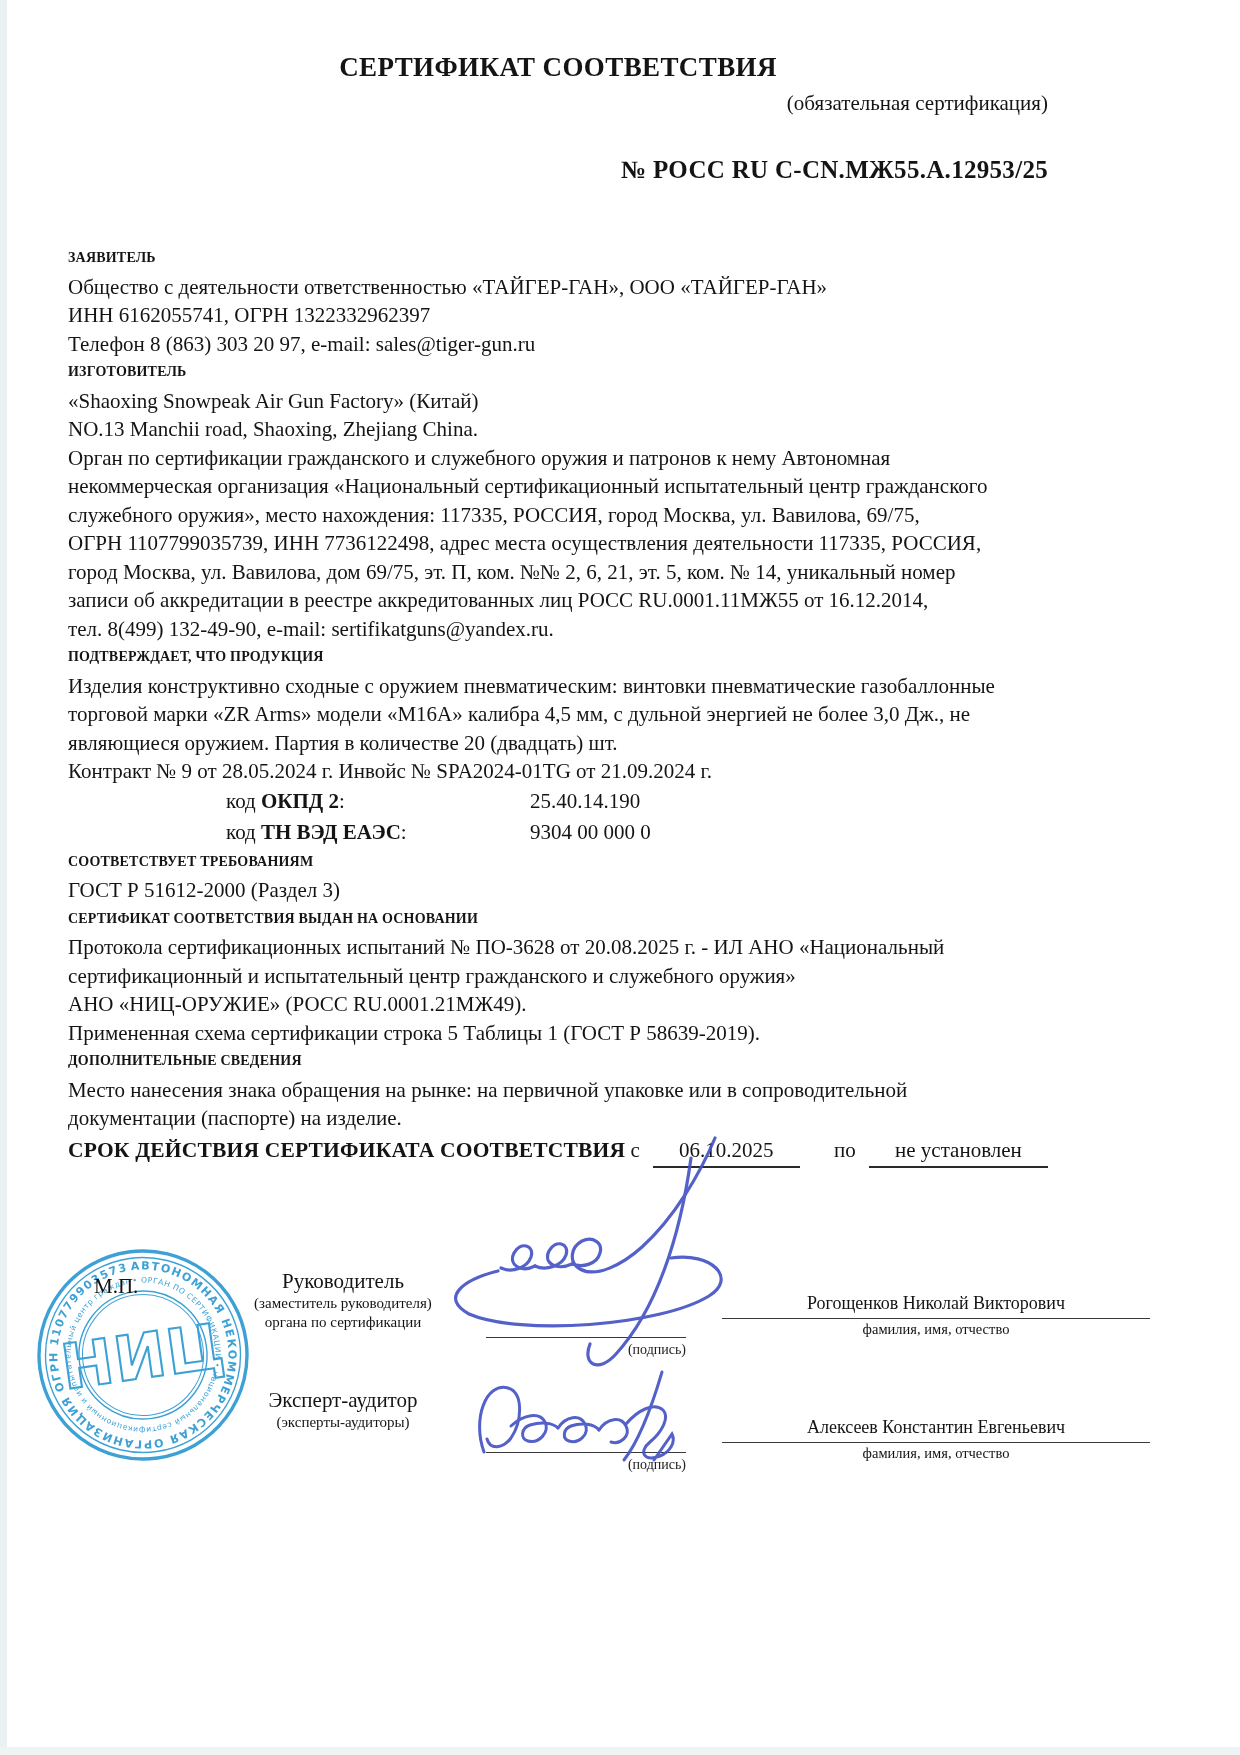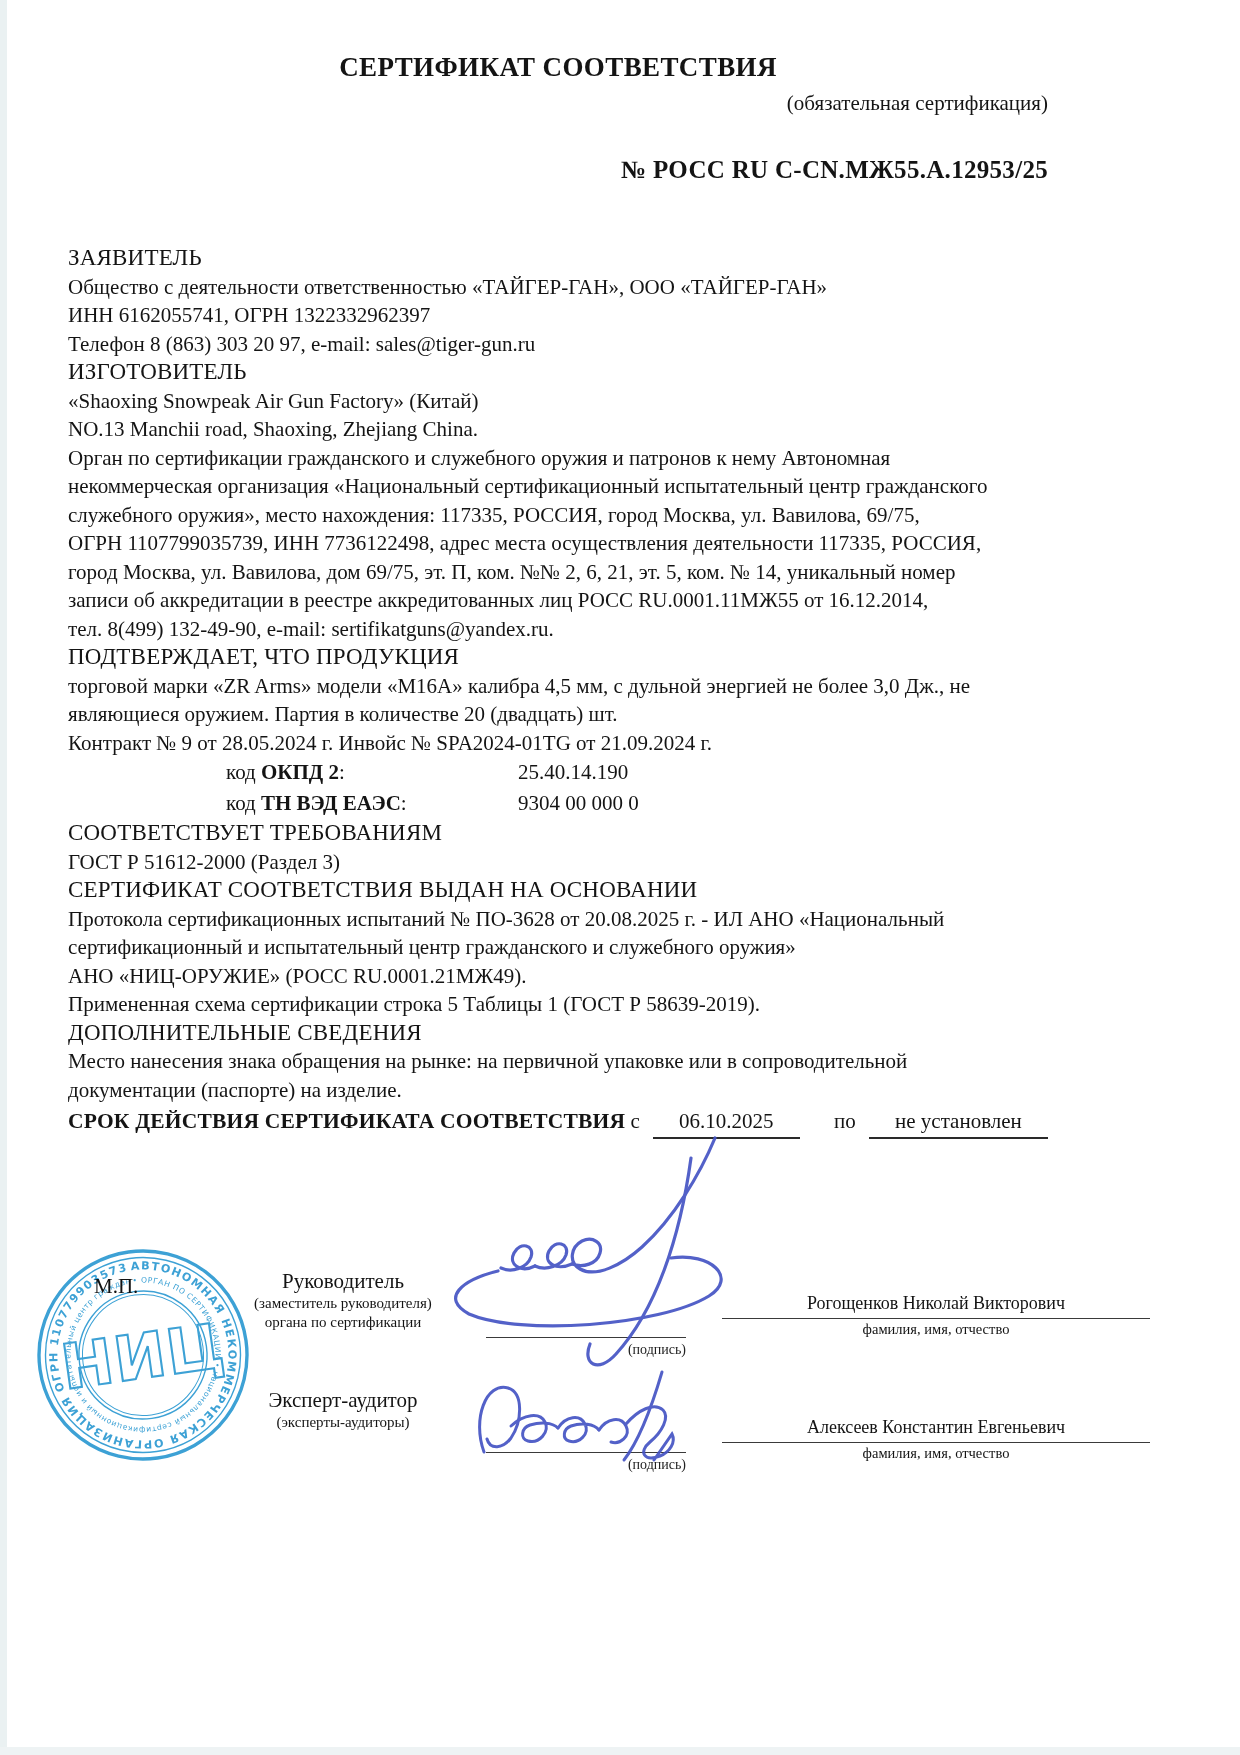--- a/index.html
+++ b/index.html
@@ -12,24 +12,24 @@
   .scan-edge-left { position:absolute; left:0; top:0; width:7px; height:100%; background:#eaf1f2; }
   .scan-edge-bottom { position:absolute; left:0; bottom:0; width:100%; height:8px; background:#eef3f4; }
 
   .content { position:absolute; left:68px; top:0; width:1105px; }
 
   .title { margin-top:52px; text-align:center; font-weight:bold; font-size:27px; letter-spacing:.4px; width:980px; }
   .subtitle { text-align:right; font-size:21px; margin-top:8px; width:980px; }
   .cert-num { text-align:right; font-weight:bold; font-size:25px; margin-top:40px; width:980px; letter-spacing:.3px; }
 
   .sections { margin-top:60px; }
-  .sec-heading { font-weight:normal; font-size:23px; line-height:28.5px; letter-spacing:.2px; white-space:nowrap; }
+  .sec-heading { font-weight:bold; font-size:14px; line-height:28.5px; letter-spacing:.2px; white-space:nowrap; }
   .body-line { font-size:21px; line-height:28.5px; white-space:nowrap; }
 
-  .code-row { display:flex; font-size:21px; line-height:31px; padding-left:158px; white-space:nowrap; }
+  .code-row { display:flex; font-size:21px; line-height:31px; padding-left:158px; white-space:nowrap;gap:12px; }
   .code-label { width:292px; }
   .code-label b { font-weight:bold; }
 
   .validity-line { font-size:21px; line-height:30px; margin-top:2px; white-space:nowrap; }
   .validity-heading { font-weight:bold; font-size:21.5px; letter-spacing:.2px; }
   .blank { display:inline-block; border-bottom:2px solid #2a2a2a; text-align:center; padding:0 26px 1px 26px; margin:0 8px; }
 
   
   .sig-area { position:absolute; left:0; top:1252px; width:1240px; height:500px; }
   .mp-mark { position:absolute; left:94px; top:22px; font-size:21px; color:#111; z-index:3; }
@@ -77,20 +77,21 @@
         <div class="body-line">некоммерческая организация «Национальный сертификационный испытательный центр гражданского</div>
         <div class="body-line">служебного оружия», место нахождения: 117335, РОССИЯ, город Москва, ул. Вавилова, 69/75,</div>
         <div class="body-line">ОГРН 1107799035739, ИНН 7736122498, адрес места осуществления деятельности 117335, РОССИЯ,</div>
         <div class="body-line">город Москва, ул. Вавилова, дом 69/75, эт. П, ком. №№ 2, 6, 21, эт. 5, ком. № 14, уникальный номер</div>
         <div class="body-line">записи об аккредитации в реестре аккредитованных лиц РОСС RU.0001.11МЖ55 от 16.12.2014,</div>
         <div class="body-line">тел. 8(499) 132-49-90, e-mail: sertifikatguns@yandex.ru.</div>
       </div>
 
       <div>
         <div class="sec-heading">ПОДТВЕРЖДАЕТ, ЧТО ПРОДУКЦИЯ</div>
+        <div class="body-line">Изделия конструктивно сходные с оружием пневматическим: винтовки пневматические газобаллонные</div>
         <div class="body-line">торговой марки «ZR Arms» модели «М16А» калибра 4,5 мм, с дульной энергией не более 3,0 Дж., не</div>
         <div class="body-line">являющиеся оружием. Партия в количестве 20 (двадцать) шт.</div>
         <div class="body-line">Контракт № 9 от 28.05.2024 г. Инвойс № SPA2024-01TG от 21.09.2024 г.</div>
         <div class="code-row">
           <span class="code-label"><span>код </span><b>ОКПД 2</b><span>:</span></span>
           <span class="code-value">25.40.14.190</span>
         </div>
         <div class="code-row">
           <span class="code-label"><span>код </span><b>ТН ВЭД ЕАЭС</b><span>:</span></span>
           <span class="code-value">9304 00 000 0</span>

